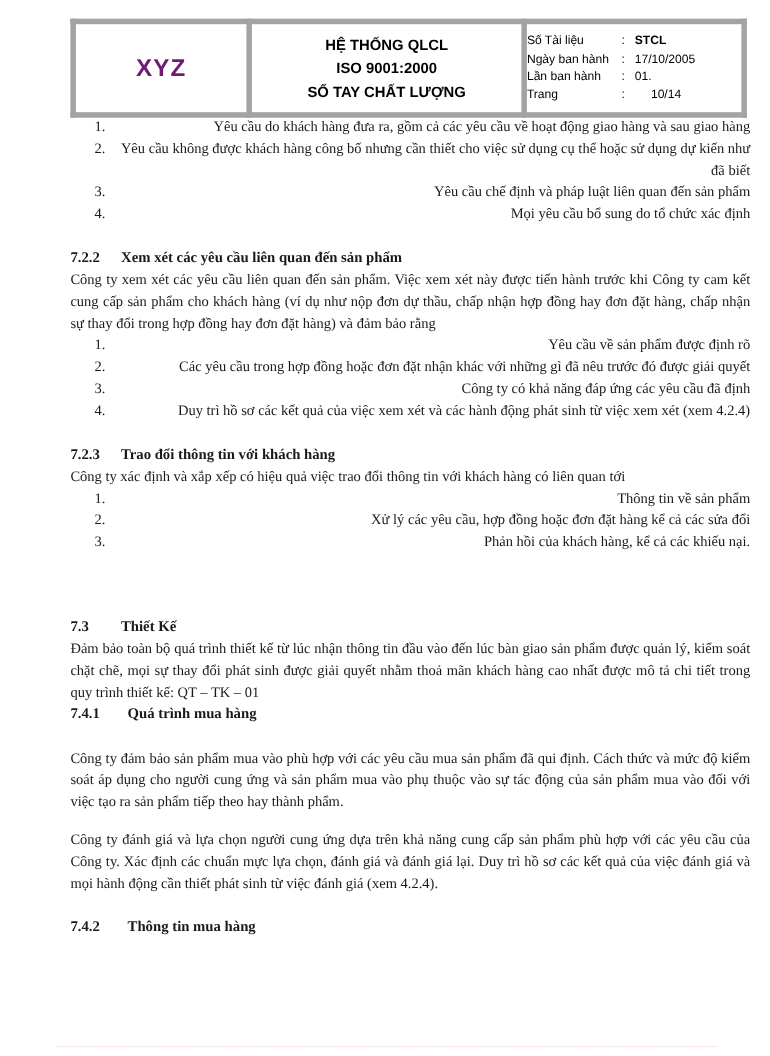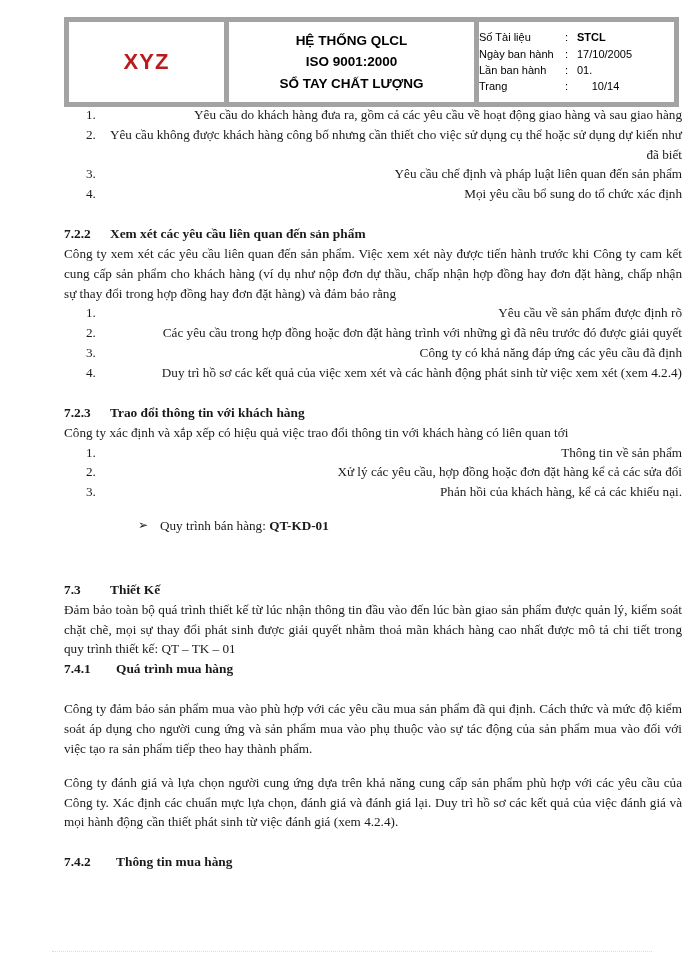--- a/index.html
+++ b/index.html
@@ -41,21 +41,21 @@
   .hdr-logo-cell {
     width: 155px;
     text-align: center;
     height: 80px;
   }
   .hdr-logo-text {
     font-family: "Liberation Sans", "DejaVu Sans", sans-serif;
     font-weight: bold;
     font-size: 22px;
     letter-spacing: 1px;
-    color: #b91c1c;
+    color: #701a75;
   }
   .hdr-title-cell {
     width: 245px;
     text-align: center;
     padding: 5px 4px 6px 4px;
   }
   .hdr-title-cell .l {
     font-family: "Liberation Sans", "DejaVu Sans", sans-serif;
     font-weight: bold;
     font-size: 13.5px;
@@ -228,40 +228,37 @@
       <li>Yêu cầu chế định và pháp luật liên quan đến sản phẩm</li>
       <li>Mọi yêu cầu bổ sung do tổ chức xác định</li>
     </ol>
 
     <div class="spacer-lg"></div>
 
     <h3 class="heading"><span class="num">7.2.2</span><span>Xem xét các yêu cầu liên quan đến sản phẩm</span></h3>
     <p class="para">Công ty  xem xét các yêu cầu liên quan đến sản phẩm. Việc xem xét này  được tiến hành trước khi Công ty cam kết cung cấp sản phẩm cho khách hàng (ví dụ như nộp đơn dự thầu, chấp nhận hợp đồng hay đơn đặt hàng, chấp nhận sự thay đổi trong hợp đồng hay đơn đặt hàng) và  đảm bảo rằng</p>
     <ol class="numlist">
       <li>Yêu cầu về sản phẩm được định rõ</li>
-      <li>Các yêu cầu trong hợp đồng hoặc đơn đặt hàng trình với những gì đã nêu trước đó được giải quyết</li>
+      <li>Các yêu cầu trong hợp đồng hoặc đơn đặt nhận khác với những gì đã nêu trước đó được giải quyết</li>
       <li>Công ty có khả năng đáp ứng các yêu cầu đã định</li>
       <li>Duy trì hồ sơ các kết quả của việc xem xét và các hành động phát sinh từ việc xem xét (xem 4.2.4)</li>
     </ol>
 
     <div class="spacer-lg"></div>
 
     <h3 class="heading"><span class="num">7.2.3</span><span>Trao đổi thông tin với khách hàng</span></h3>
     <p class="para">Công ty  xác định và  xắp xếp có hiệu quả việc trao đổi thông tin với khách hàng có liên quan tới</p>
     <ol class="numlist">
       <li>Thông tin về sản phẩm</li>
       <li>Xử lý các yêu cầu, hợp đồng hoặc đơn đặt hàng kể cả các sửa đổi</li>
       <li>Phản hồi của khách hàng, kể cả các khiếu nại.</li>
     </ol>
 
     <div class="spacer-md"></div>
 
-    <ul class="arrowlist">
-      <li><span>Quy trình bán hàng: </span><span class="ref-code">QT-KD-01</span></li>
-    </ul>
 
     <div class="spacer-xl"></div>
     <div class="spacer-md"></div>
 
     <h3 class="heading"><span class="num">7.3</span><span>Thiết Kế</span></h3>
     <p class="para">Đảm bảo toàn bộ quá trình thiết kế từ lúc nhận thông tin đầu vào đến lúc bàn giao sản phẩm được quản lý, kiểm soát chặt chẽ, mọi sự thay đổi phát sinh được giải quyết nhằm thoả mãn khách hàng cao nhất được mô tả chi tiết trong quy trình thiết kế: QT – TK – 01</p>
 
     <h3 class="heading"><span class="num wide">7.4.1</span><span>Quá trình mua hàng</span></h3>
 
     <div class="spacer-lg"></div>

